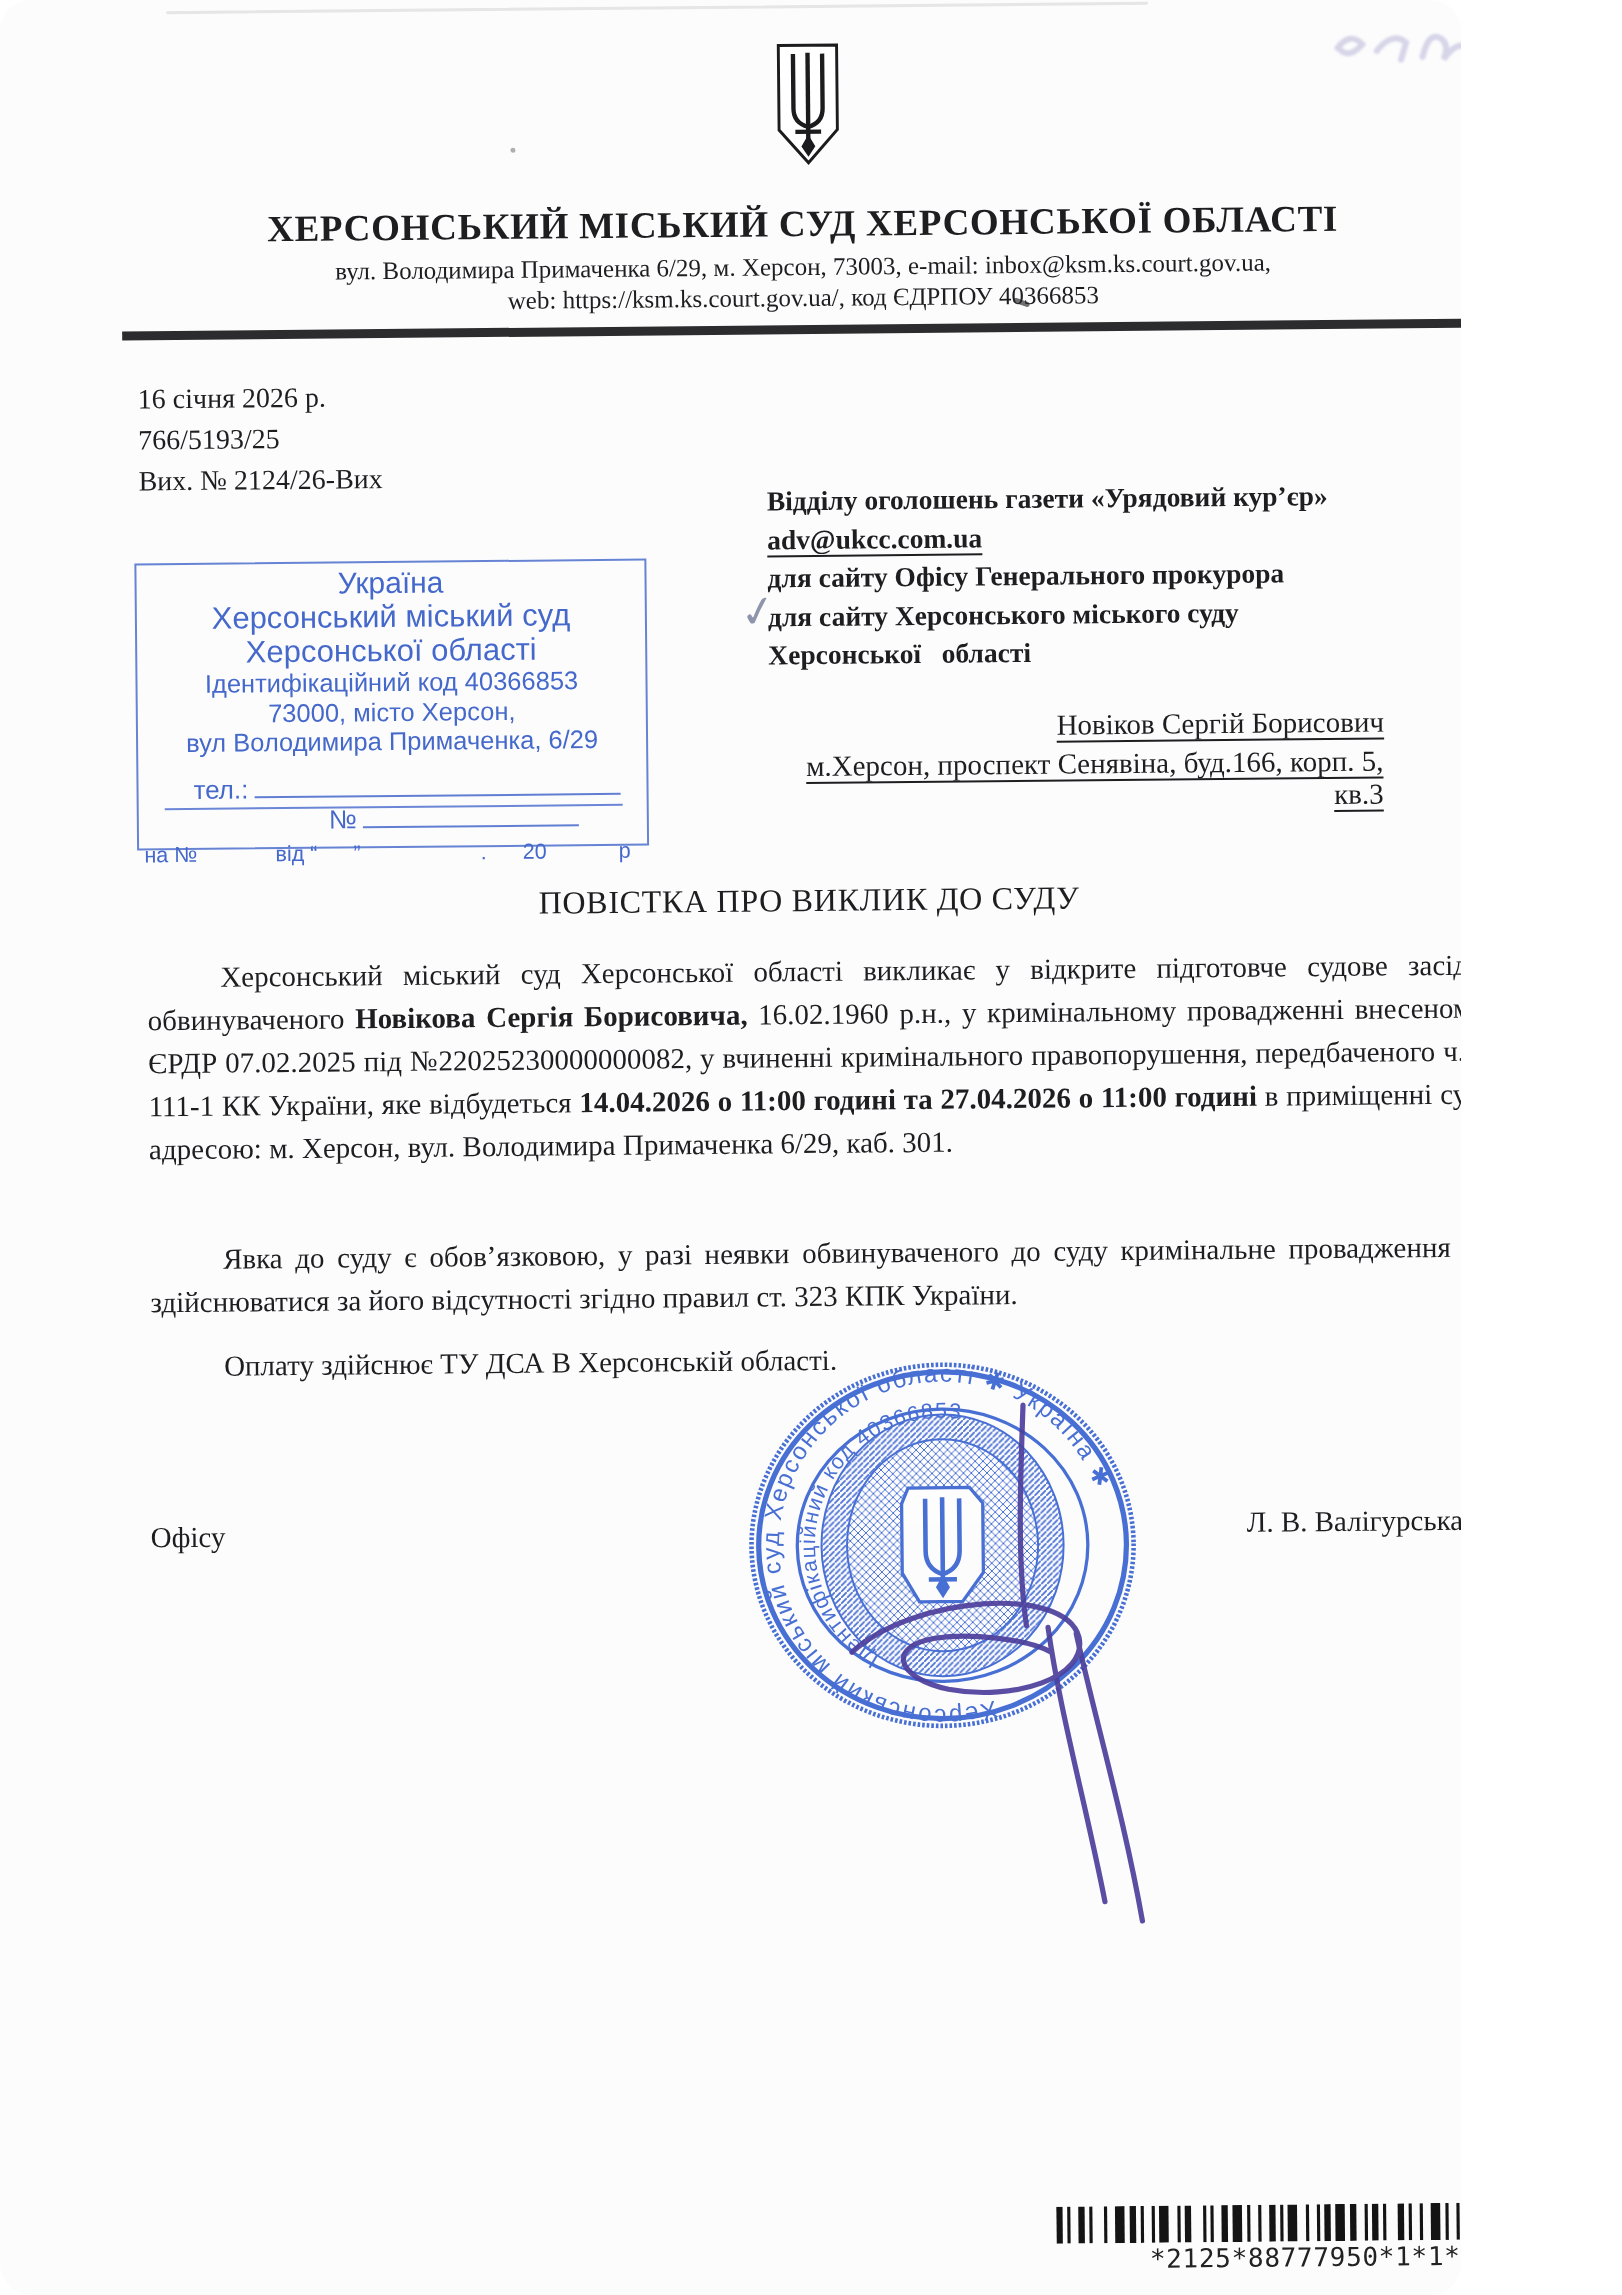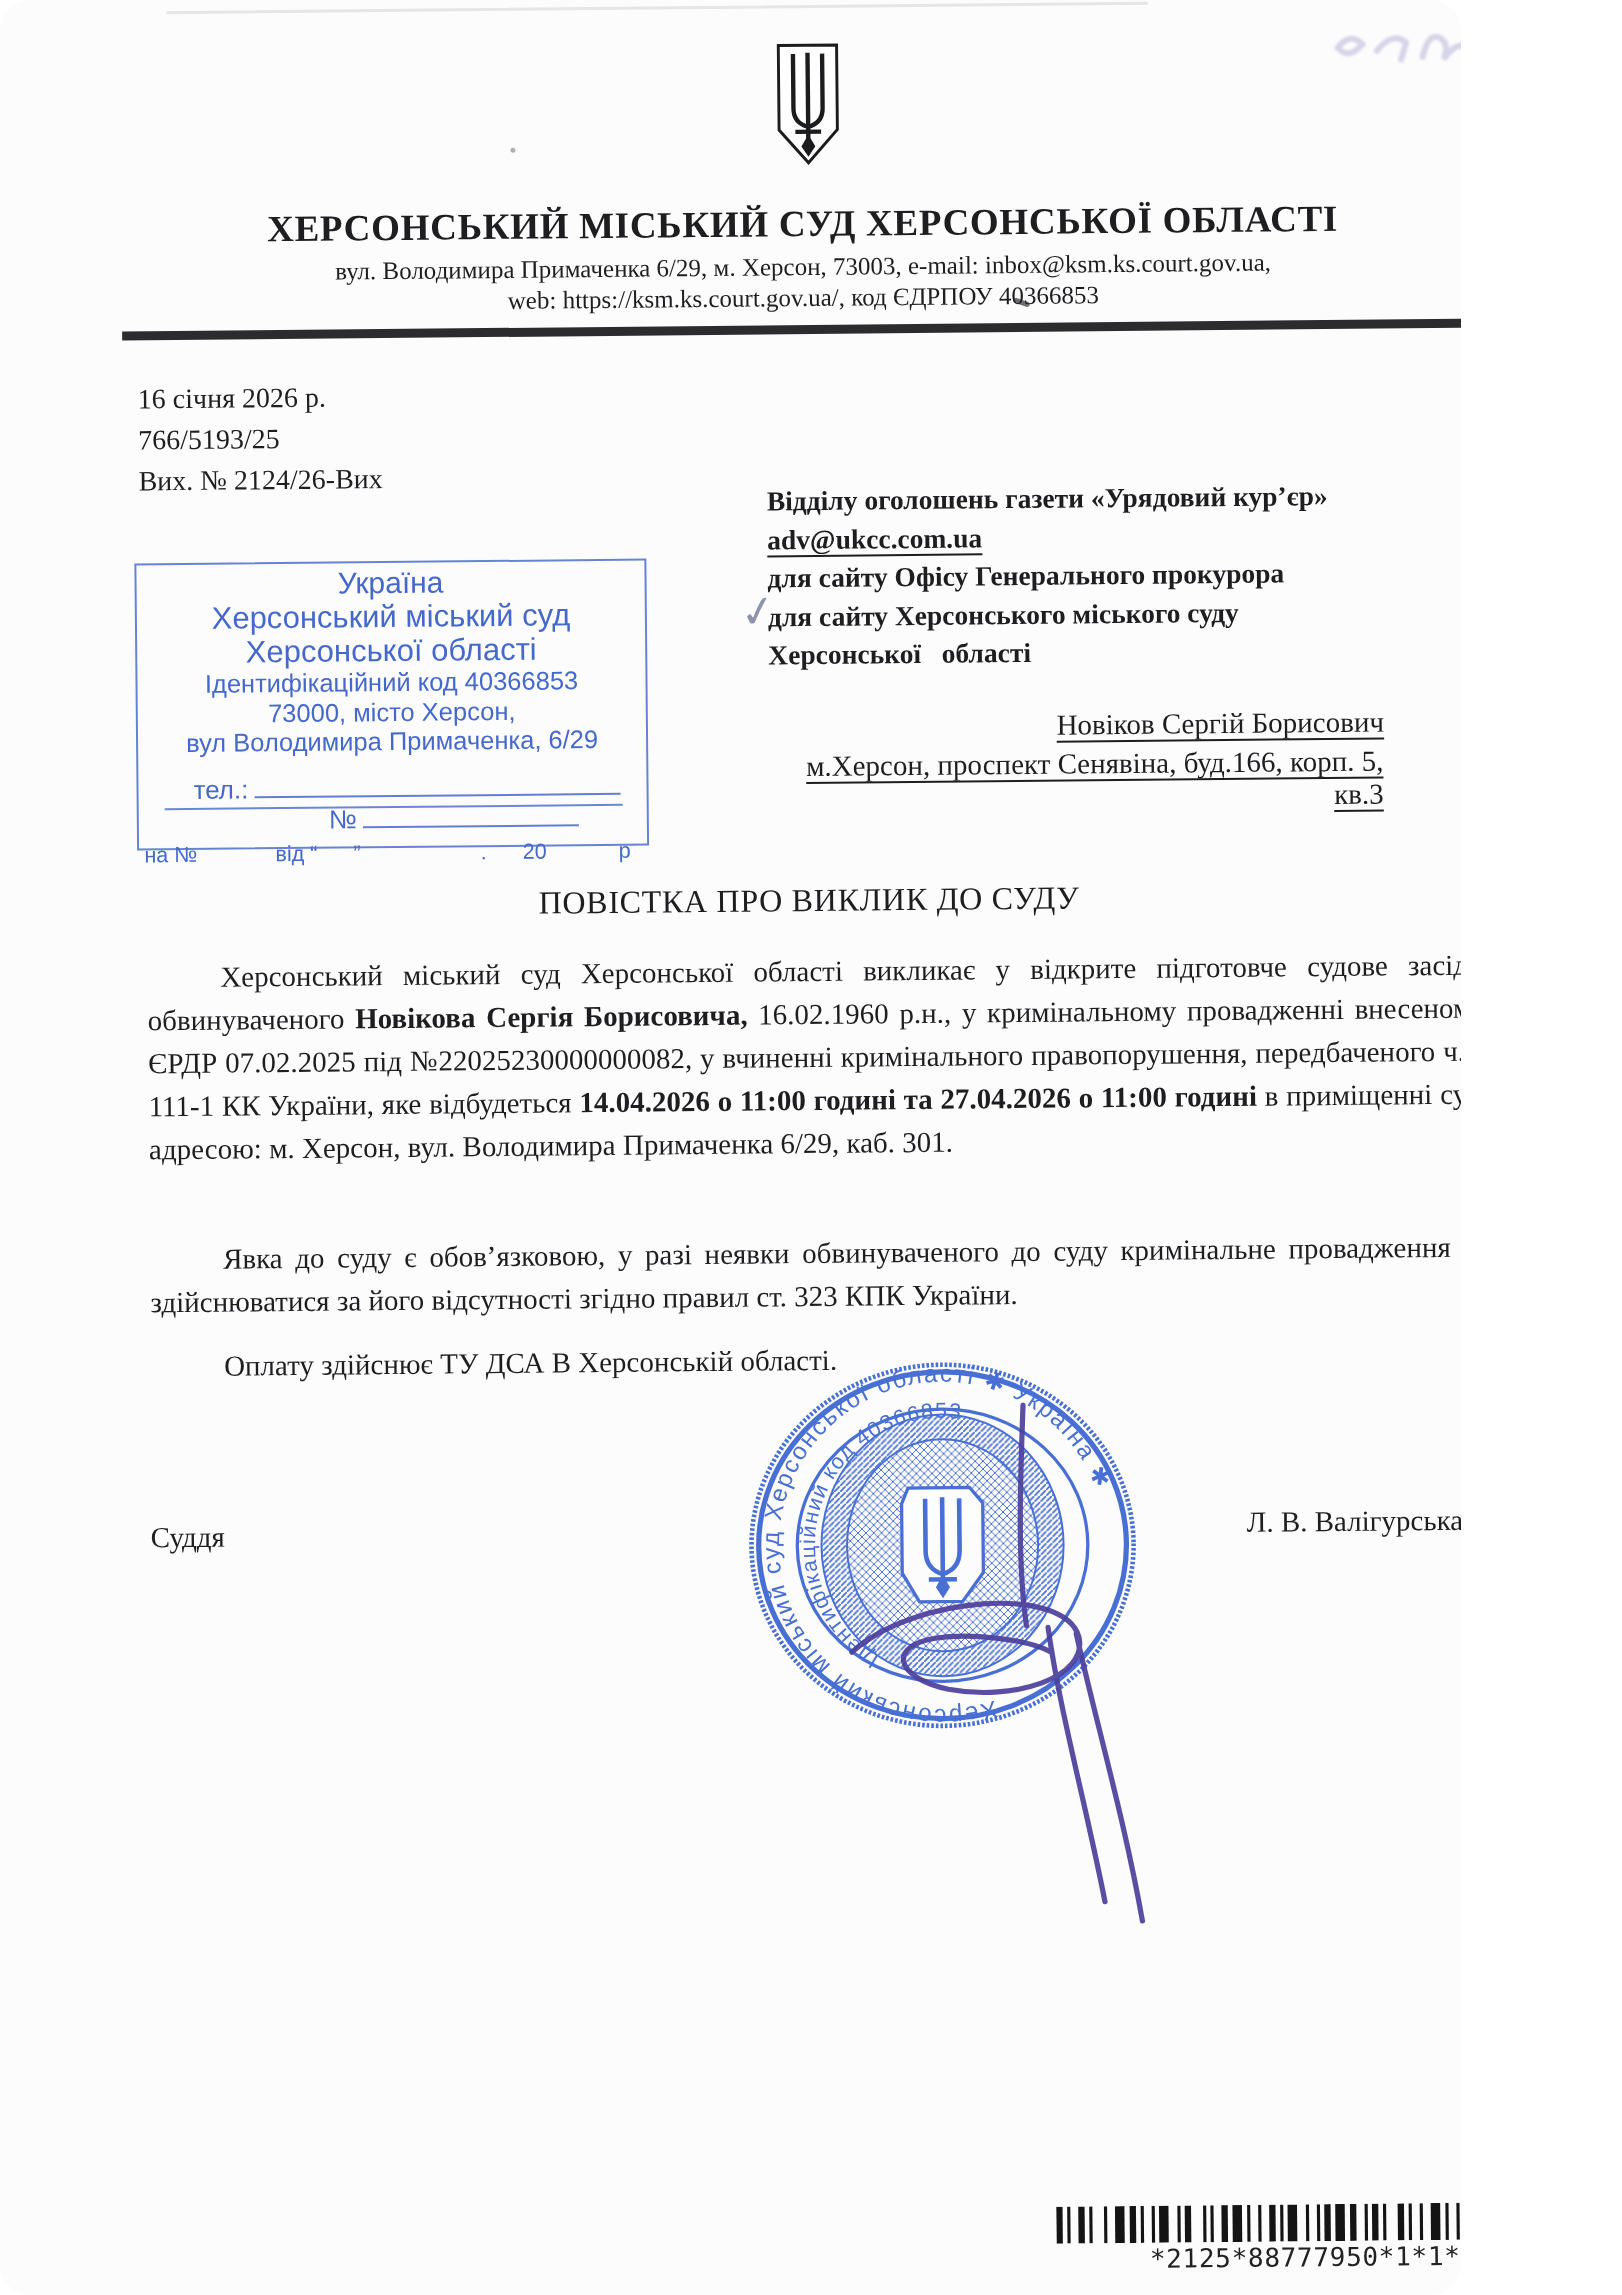--- a/index.html
+++ b/index.html
@@ -135,21 +135,21 @@
       <div class="fullline"></div>
       <div class="rbot pre">на №             від “      ”                    .      20            р</div>
     </div>
 
     <div class="abs ctr doc-title">ПОВІСТКА ПРО ВИКЛИК ДО СУДУ</div>
 
     <p class="abs para p1"><span>Херсонський міський суд Херсонської області викликає у відкрите підготовче судове засідання обвинуваченого </span><span class="b">Новікова Сергія Борисовича,</span><span> 16.02.1960 р.н., у кримінальному провадженні внесеному до ЄРДР 07.02.2025 під №22025230000000082, у вчиненні кримінального правопорушення, передбаченого ч. 5 ст. 111-1 КК України, яке відбудеться </span><span class="b">14.04.2026 о 11:00 годині та 27.04.2026 о 11:00 годині</span><span> в приміщенні суду за адресою: м. Херсон, вул. Володимира Примаченка 6/29, каб. 301.</span></p>
     <p class="abs para p2">Явка до суду є обов’язковою, у разі неявки обвинуваченого до суду   кримінальне провадження може здійснюватися за його відсутності  згідно правил ст. 323 КПК України.</p>
     <p class="abs para p3">Оплату здійснює  ТУ ДСА В Херсонській області.</p>
 
-    <div class="abs judge-label">Суддя</div>
+    <div class="abs judge-label">Офісу</div>
     <div class="abs judge-name">Л. В. Валігурська</div>
 
     <div class="abs roundstamp">
       <svg width="458" height="602" viewBox="0 0 700 920" xmlns="http://www.w3.org/2000/svg">
         <defs>
           <pattern id="xh" width="12" height="12" patternUnits="userSpaceOnUse">
             <path d="M0,12 L12,0 M0,0 L12,12" stroke="#3560cf" stroke-width="1.5"></path>
           </pattern>
           <pattern id="dh" width="9" height="9" patternUnits="userSpaceOnUse">
             <path d="M0,9 L9,0" stroke="#3560cf" stroke-width="2.6"></path>

